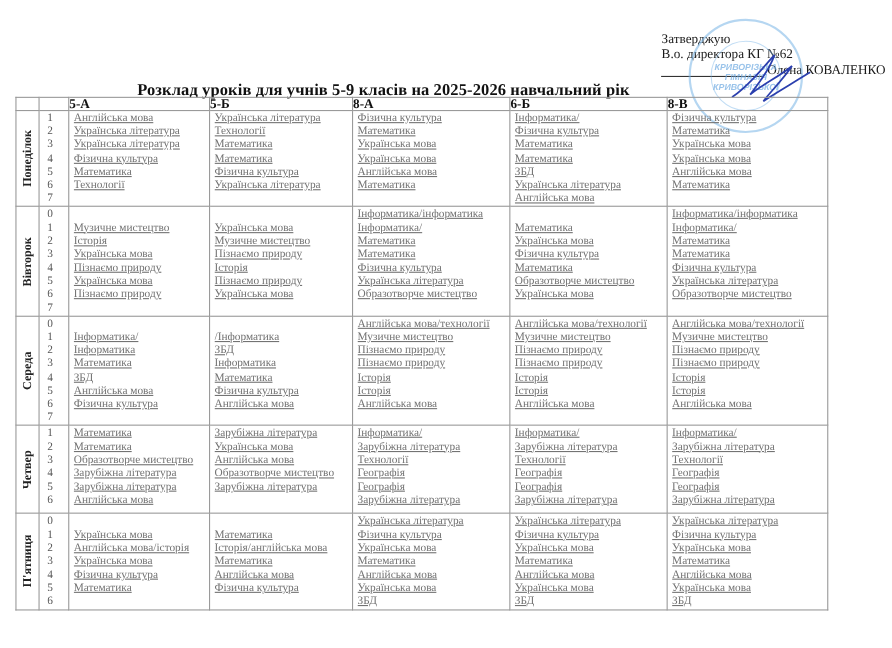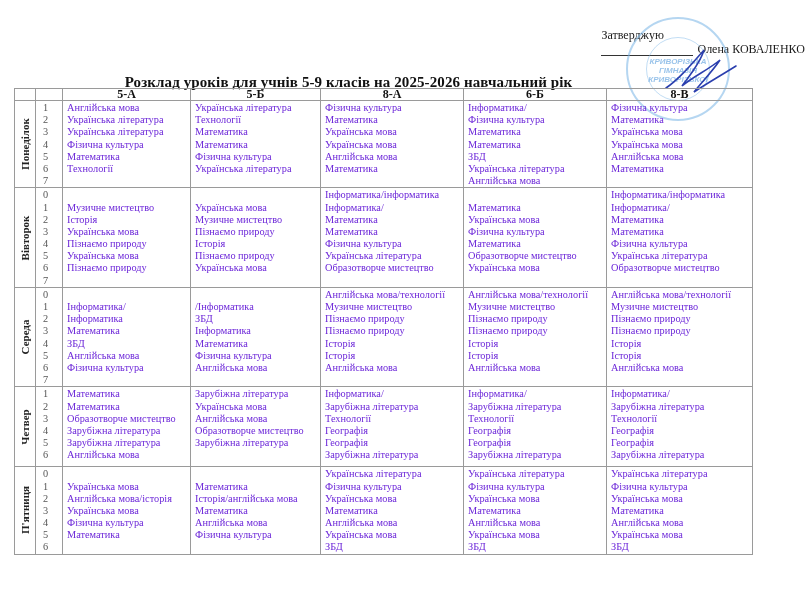--- a/index.html
+++ b/index.html
@@ -12,34 +12,35 @@
            border:2px solid rgba(120,180,230,0.55); box-sizing:border-box; pointer-events:none;font-style:italic; }
   .stamp::after { content:""; position:absolute; left:18px; top:18px; right:18px; bottom:18px;
            border-radius:50%; border:1px solid rgba(120,180,230,0.45); }
   .stamp-text { position:absolute; left:0; right:0; top:38px; text-align:center; font-size:8px; line-height:9px;
            color:rgba(110,170,225,0.7); font-family:"Liberation Sans",sans-serif; font-weight:bold; }
   .signature { position:absolute; left:660px; top:40px; width:80px; height:60px; pointer-events:none; }
   .title { position:absolute; left:0; width:697px; top:74px; text-align:center;
            font-size:15px; font-weight:bold; color:#111; letter-spacing:0.1px; }
   table.sched { position:absolute; left:14px; top:88px; border-collapse:collapse; table-layout:fixed; }
   table.sched td, table.sched th { border:1px solid #9a9a9a; padding:0; vertical-align:top; }
-  th.cls { font-size:12px; font-weight:bold; height:11px; line-height:11px; text-align:center; color:#111; }
+  th.cls { font-size:12px; font-weight:bold; height:11px; line-height:11px; text-align:left; color:#111; }
   td.day { position:relative; }
   td.day span { position:absolute; left:50%; top:50%; transform:translate(-50%,-50%) rotate(-90deg);
                 white-space:nowrap; font-size:11px; font-weight:bold; color:#222; }
   td.nums div, td.subj div { font-size:10.3px; line-height:12.2px; height:12.2px; white-space:nowrap; overflow:hidden; }
   td.nums { text-align:left; padding-left:7px !important; color:#555; }
-  td.subj { padding-left:4px !important; color:#6d28d9; }
+  td.subj { padding-left:4px !important; color:#737373;text-decoration:underline; }
   .pad-top { padding-top:1px !important; }
 </style>
 </head>
 <body>
 
 <div class="approve">
   <div>Затверджую</div>
+  <div>В.о. директора КГ №62</div>
   <div><span class="sig-line"></span><span>Олена КОВАЛЕНКО</span></div>
 </div>
 
 <div class="stamp">
   <div class="stamp-text">
     <div>КРИВОРІЗЬКА</div>
     <div>ГІМНАЗІЯ</div>
     <div>КРИВОРІЗЬКОЇ</div>
   </div>
 </div>

